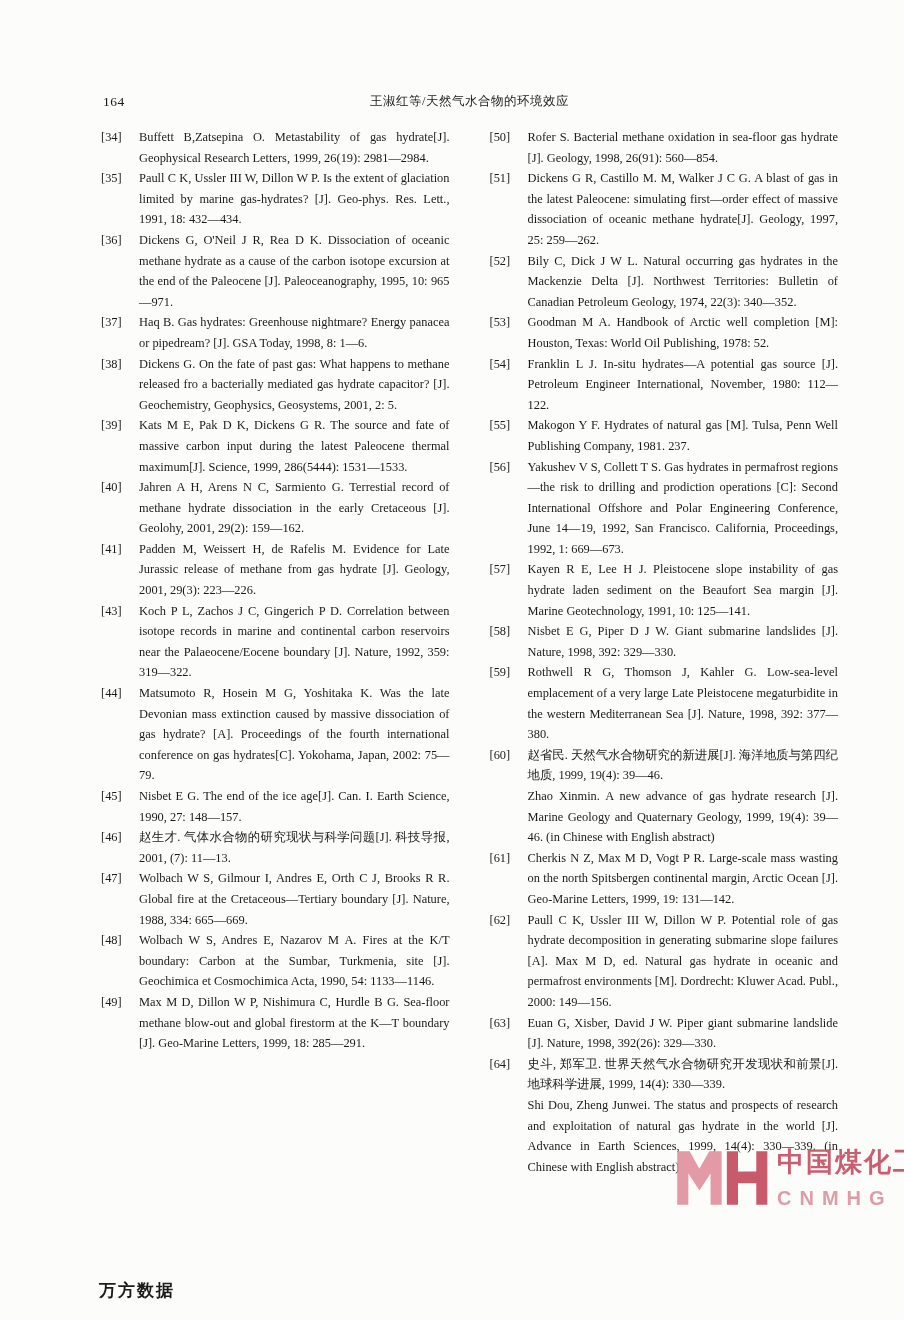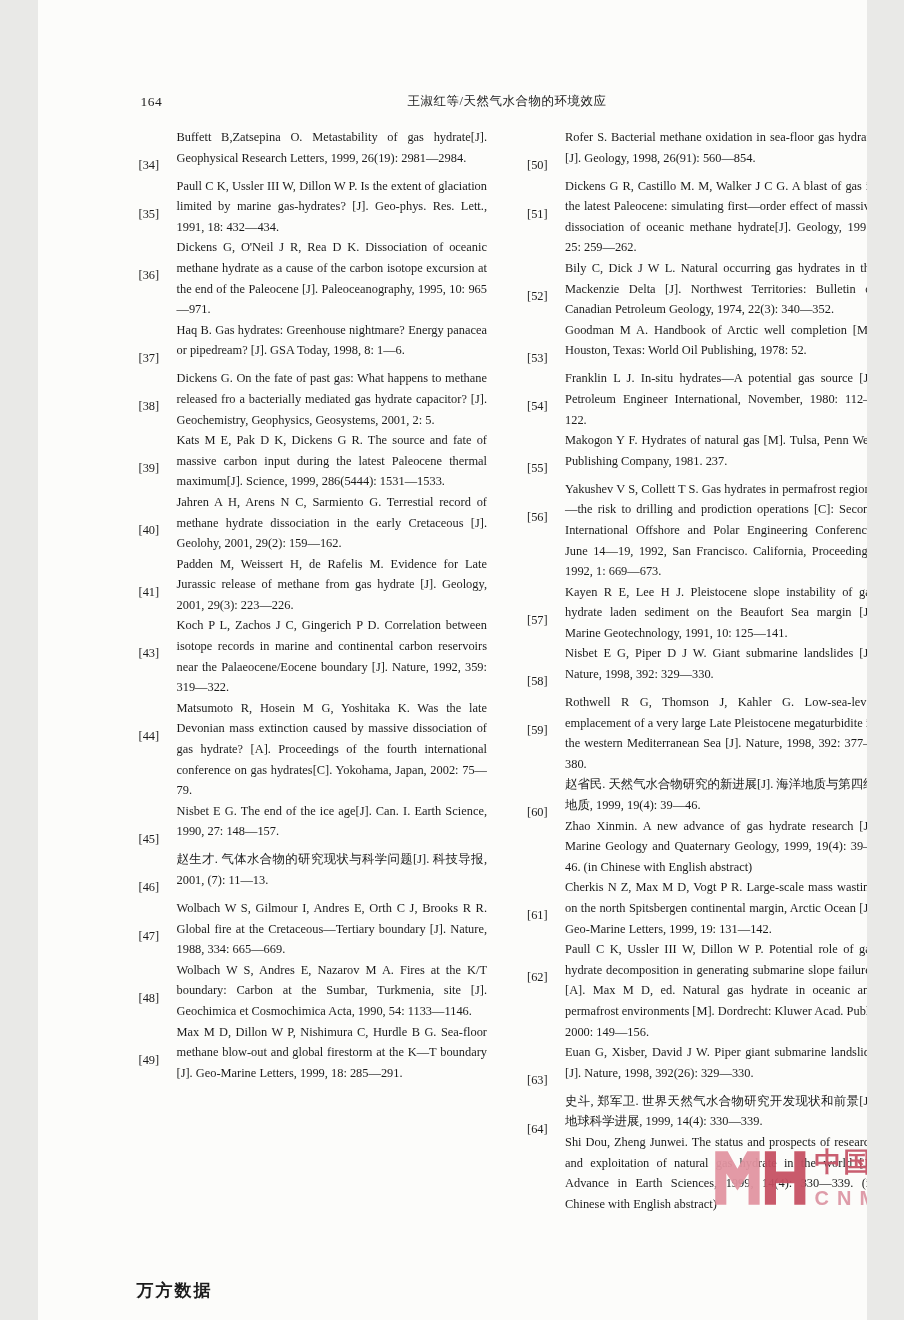--- a/index.html
+++ b/index.html
@@ -1,28 +1,28 @@
 <!DOCTYPE html>
 <html><head>
 <meta charset="utf-8">
 <style>
   html,body { margin:0; padding:0; background:#e9e9e7; }
   .page {
-    position:relative; width:829px; height:1320px; margin:0 auto;
+    position:relative; width:904px; height:1320px; margin:0 auto;
     background:#fcfcfa; overflow:hidden; color:#1b1b1b;
     font-family:"Liberation Serif","DejaVu Serif",serif;
     text-decoration:underline;
   }
   .page-header { position:absolute; top:93px; left:101px; width:737px; height:20px; }
   .page-number { position:absolute; left:2px; top:1px; font-size:13.5px; letter-spacing:0.5px; }
   .running-head { display:block; text-align:center; font-size:12.5px; letter-spacing:0.5px; }
   .columns { position:absolute; top:127px; left:101px; width:737px; display:flex; gap:40px; }
   .col { flex:1 1 0; min-width:0; }
   .ref { display:flex; font-size:12.4px; line-height:20.6px; }
-  .ref-num { flex:0 0 38px; width:38px;margin-top:28px; }
+  .ref-num { flex:0 0 38px; width:38px; }
   .ref-text { flex:1 1 auto; text-align:justify; }
   .watermark { position:absolute; left:672px; top:1134px; display:flex; align-items:flex-start; gap:7px; opacity:0.94; }
   .wm-logo { display:block; }
   .wm-textcol { padding-top:10px; }
   .wm-chinese { font-family:"Liberation Sans","DejaVu Sans",sans-serif; font-size:27px; font-weight:bold; color:#c65568; letter-spacing:2px; white-space:nowrap; }
   .wm-latin { margin-top:7px; font-family:"Liberation Sans","DejaVu Sans",sans-serif; font-size:20px; font-weight:bold; color:#dd97a4; letter-spacing:8px; white-space:nowrap; }
   .footer-mark { position:absolute; left:99px; top:1231px; font-size:17px; font-weight:bold; letter-spacing:2px; color:#1c1c1c;margin-top:48px; }
 </style>
 </head>
 <body>

